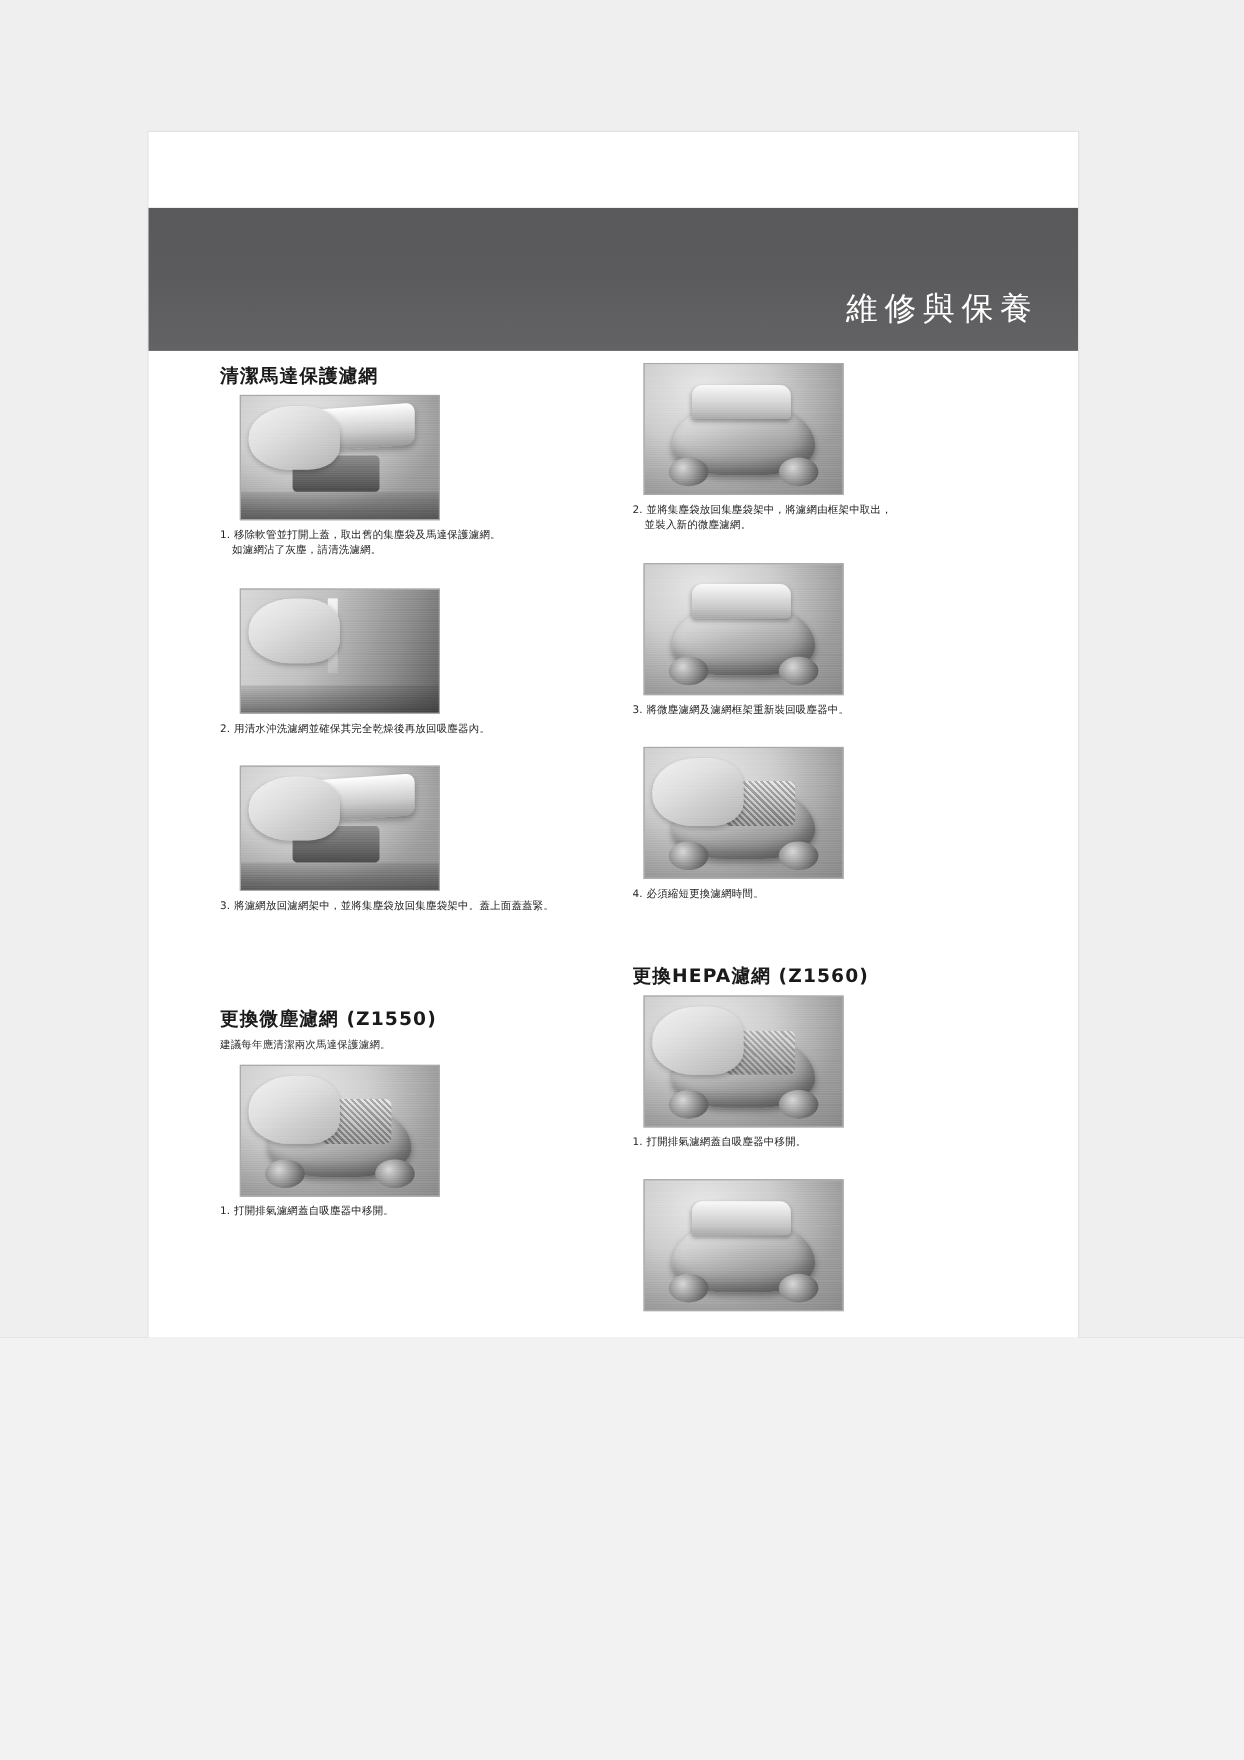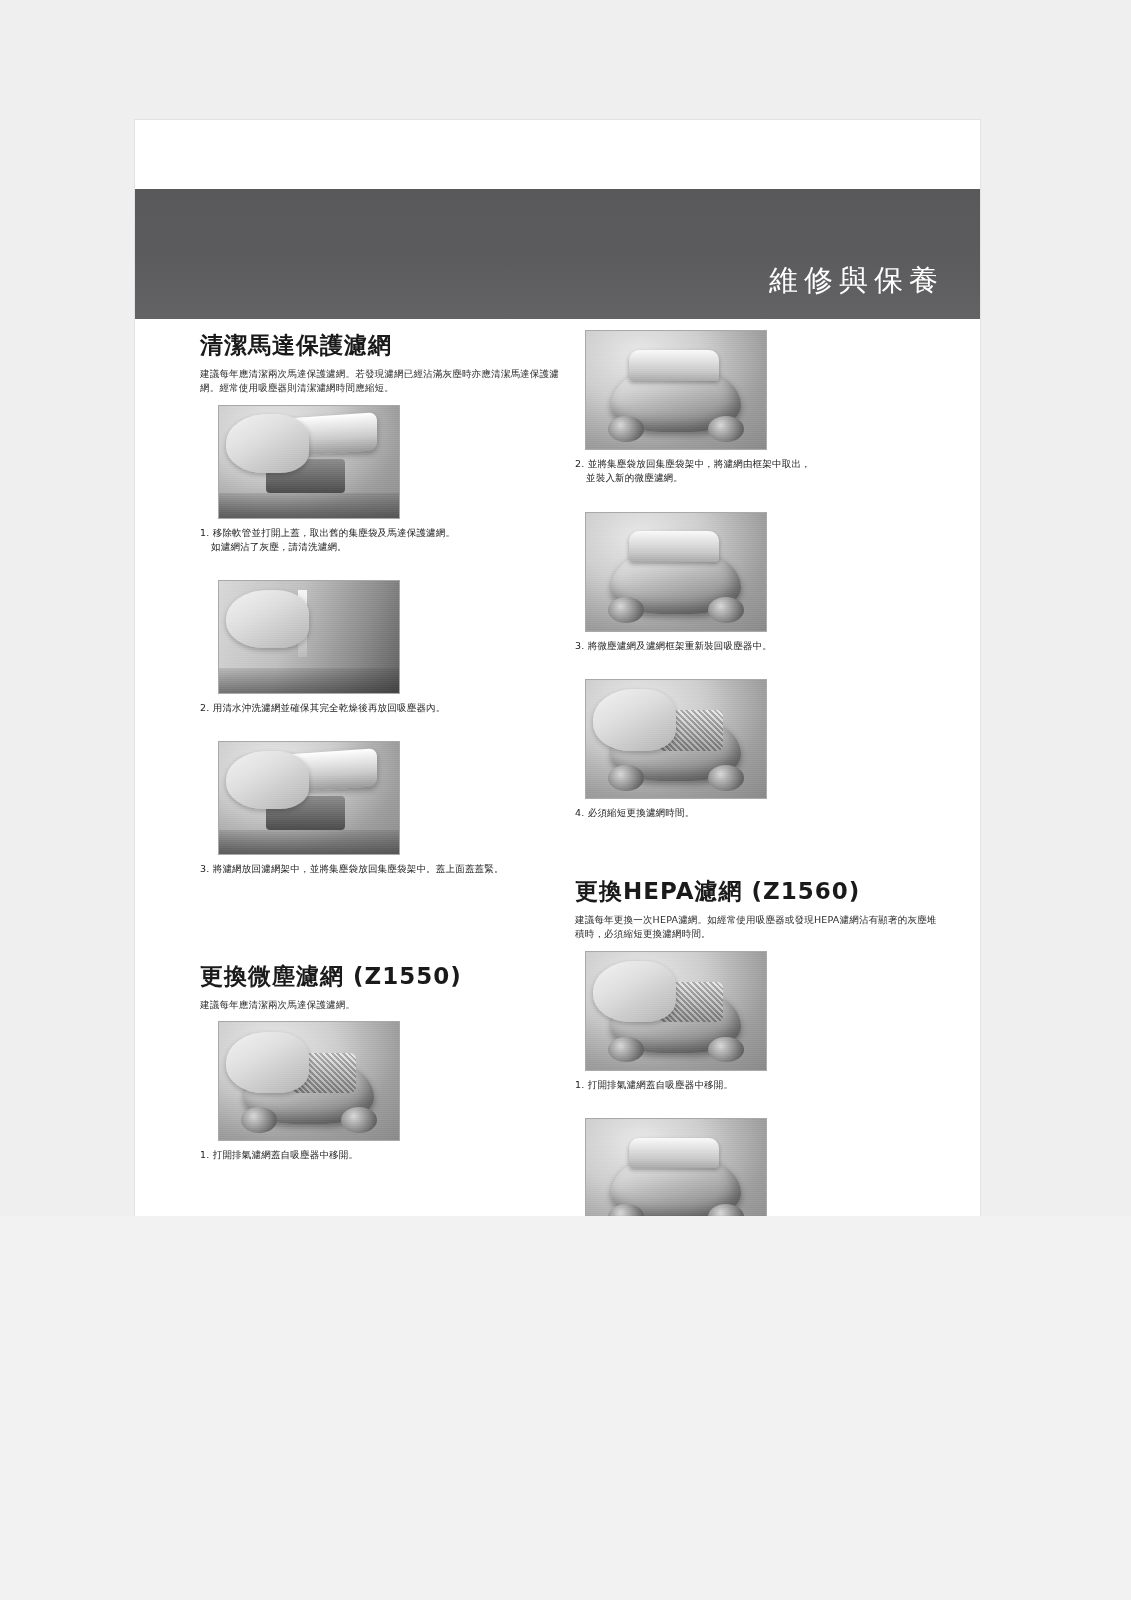--- a/index.html
+++ b/index.html
@@ -64,41 +64,41 @@
   }
   .col {
     position: absolute;
     top: 0;
     width: 370px;
   }
   .col-left  { left: 65px; }
   .col-right { left: 440px; }
 
   .sec-title {
-    font-size: 23px;
+    font-size: 17px;
     font-weight: bold;
     color: #1a1a1a;
     letter-spacing: 1px;
     margin: 0 0 6px 0;
   }
   .sec-body {
     font-size: 9.5px;
     line-height: 1.45;
     color: #2b2b2b;
     margin: 0 0 10px 0;
     letter-spacing: .2px;
   }
   .caption {
     font-size: 9.5px;
     line-height: 1.5;
     color: #222;
     margin: 7px 0 26px 0;
     letter-spacing: .2px;
   }
-  .caption .ind { display:block; padding-left: 11px; }
+  .caption .ind { display:block; padding-left: 11px; font-family: Liberation Mono, monospace; }
 
   
   .photo {
     position: relative;
     width: 175px;
     height: 105px;
     background: #b9b9b9;
     overflow: hidden;
     border: 1px solid #a9a9a9;
   }
@@ -231,21 +231,20 @@
 
   <div class="header-band">
     <div class="header-title">維修與保養</div>
   </div>
 
   <div class="content">
 
     <div class="col col-left">
 
       <h2 class="sec-title">清潔馬達保護濾網</h2>
-      <p class="sec-body">建議每年應清潔兩次馬達保護濾網。若發現濾網已經沾滿灰塵時亦應清潔馬達保護濾網。經常使用吸塵器則清潔濾網時間應縮短。</p>
 
       <div class="photo wide ph-off">
         <div class="bg"></div>
           <div class="lid"></div>
           <div class="slot"></div>
           <div class="hand"></div>
           <div class="dark-b"></div>
           <div class="grain"></div>
       </div>
       <p class="caption">
@@ -339,21 +338,20 @@
           <div class="grain"></div>
       </div>
       <p class="caption">
         <span>4.</span>
         <span>必須縮短更換濾網時間。</span>
       </p>
 
       <div class="spacer-md"></div>
 
       <h2 class="sec-title">更換HEPA濾網 (Z1560)</h2>
-      <p class="sec-body">建議每年更換一次HEPA濾網。如經常使用吸塵器或發現HEPA濾網沾有顯著的灰塵堆積時，必須縮短更換濾網時間。</p>
 
       <div class="photo lrg ph-off2">
         <div class="bg"></div>
           <div class="body"></div>
           <div class="mesh"></div>
           <div class="wheel l"></div>
           <div class="wheel r"></div>
           <div class="hand"></div>
           <div class="grain"></div>
       </div>

